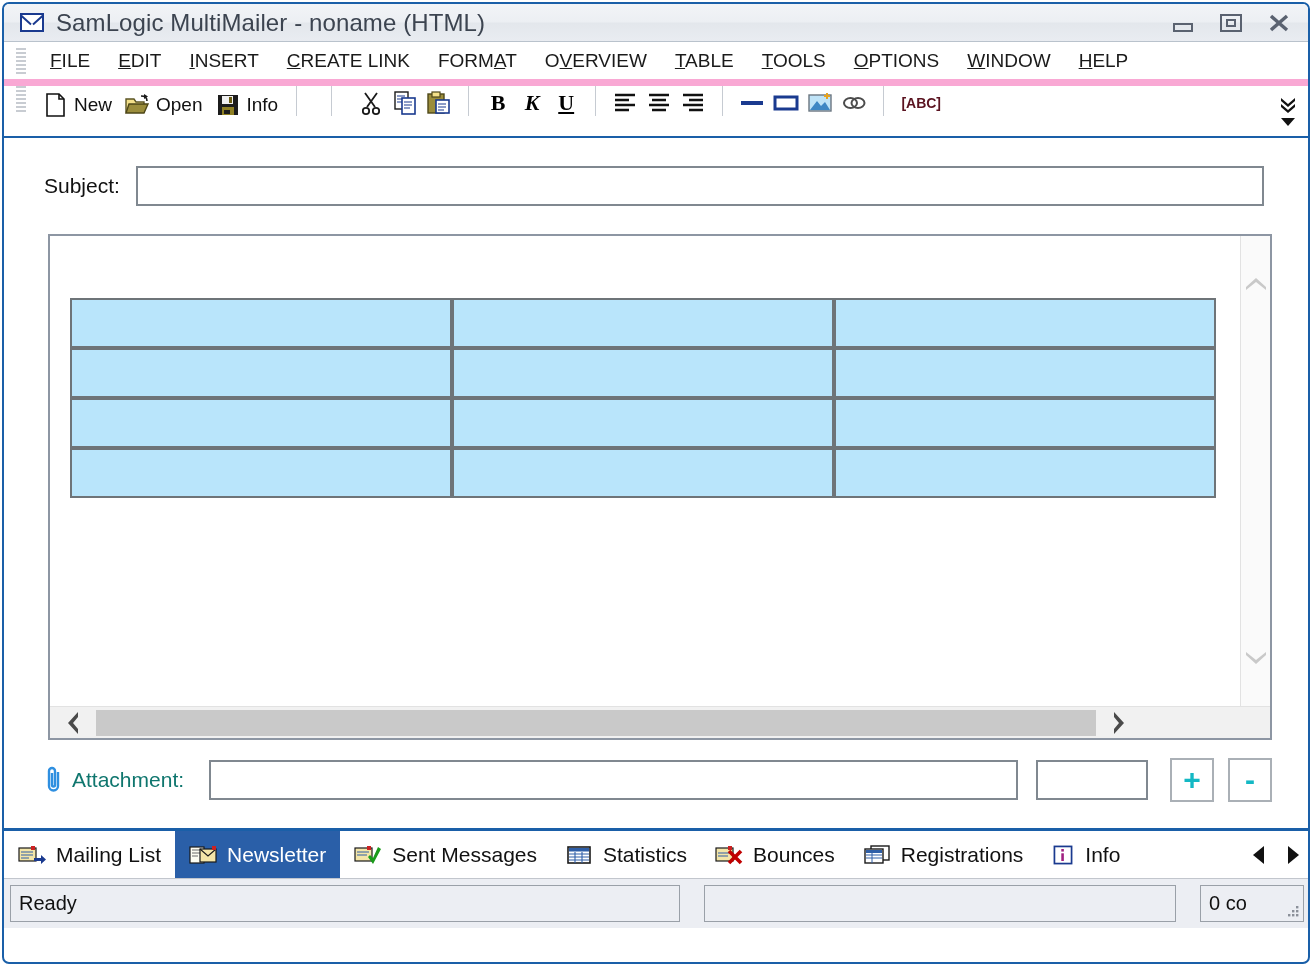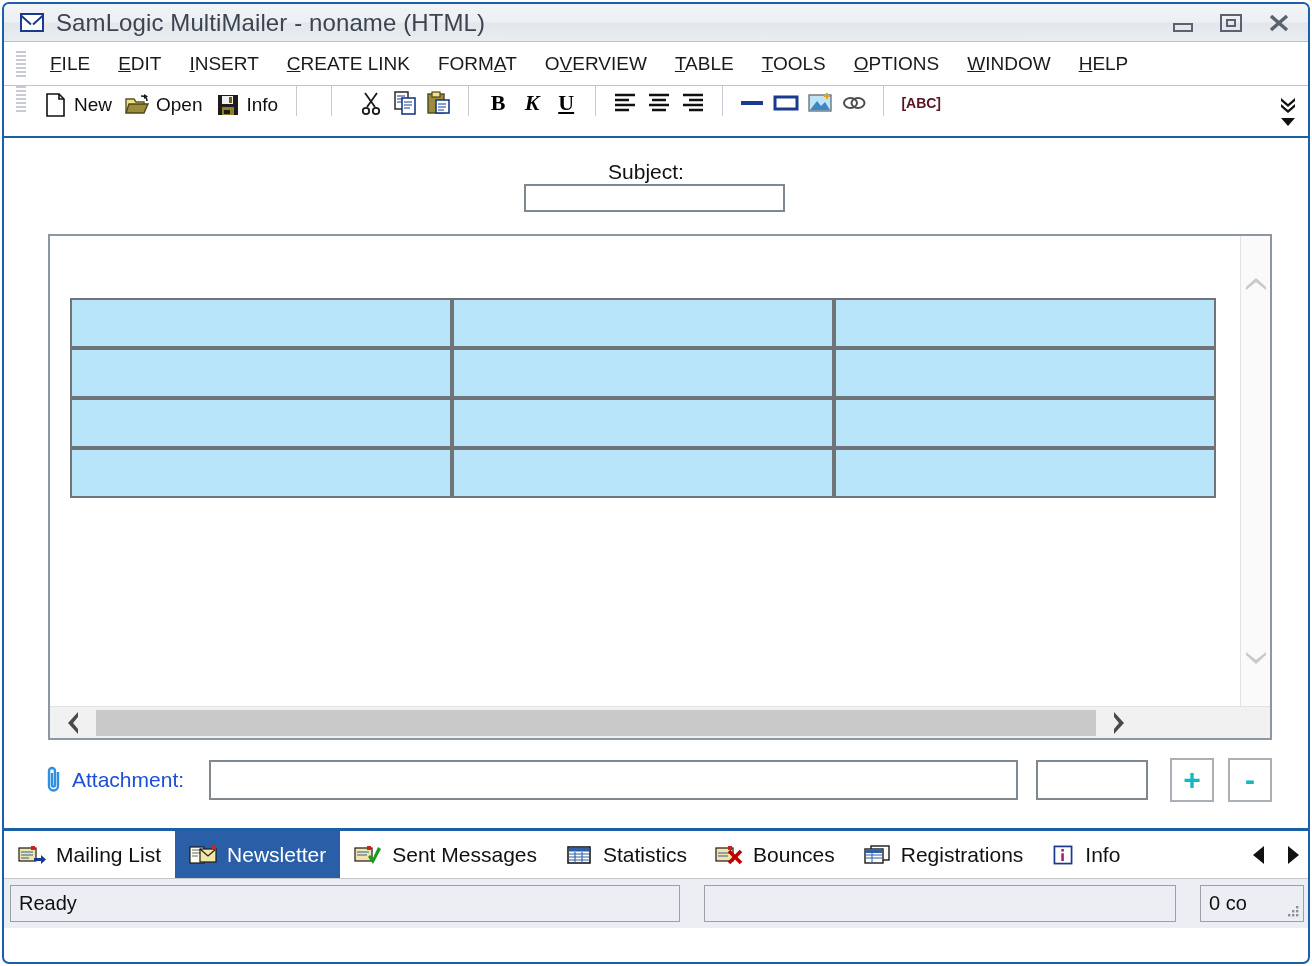--- a/index.html
+++ b/index.html
@@ -60,21 +60,21 @@
   }
   .winbtn { width: 26px; height: 26px; position: relative; cursor: default; }
   .winbtn svg { display: block; }
 
   
   #menu-bar {
     height: 44px;
     background: #ffffff;
     display: flex;
     align-items: center;
-    border-bottom: 1px solid #f9a8d4;
+    border-bottom: 7px solid #f9a8d4;
     padding-left: 12px;
   }
   .grip {
     width: 10px; height: 26px; flex: none;
     margin-right: 10px;
     background-image: repeating-linear-gradient(to bottom,
       #c8ccd2 0px, #c8ccd2 2px, transparent 2px, transparent 4px);
   }
   .menu-item {
     font-size: 19px;
@@ -123,21 +123,20 @@
     height: 690px;
     background: #ffffff;
     padding: 0;
   }
 
   
   #subject-row {
     display: flex; align-items: center;
     padding: 22px 44px 0 40px;
     height: 74px;
-    flex-direction: column;
   }
   #subject-label { font-size: 21px; color: #111; margin-right: 16px; }
   #subject-input {
     flex: 1; height: 40px;
     border: 2px solid #808890;
     background: #ffffff;
     font-size: 19px;
     padding: 0 6px;
     font-family: "Liberation Sans", sans-serif;
     outline: none;
@@ -211,21 +210,21 @@
   #hscroll-gap { flex: 1; }
 
   
   #attachment-row {
     position: absolute;
     left: 40px; top: 618px;
     width: 1228px; height: 48px;
     display: flex; align-items: center;
   }
   #clip-icon { width: 20px; height: 30px; flex: none; margin-right: 8px; }
-  #attachment-label { font-size: 21px; color: #1d4ed8; margin-right: 25px; white-space: nowrap; }
+  #attachment-label { font-size: 21px; color: #0f766e; margin-right: 25px; white-space: nowrap; }
   #attachment-input {
     width: 812px; height: 40px;
     border: 2px solid #808890;
     background: #ffffff;
     font-size: 19px; padding: 0 6px;
     font-family: "Liberation Sans", sans-serif;
     outline: none;
   }
   #attachment-size {
     width: 112px; height: 40px;

